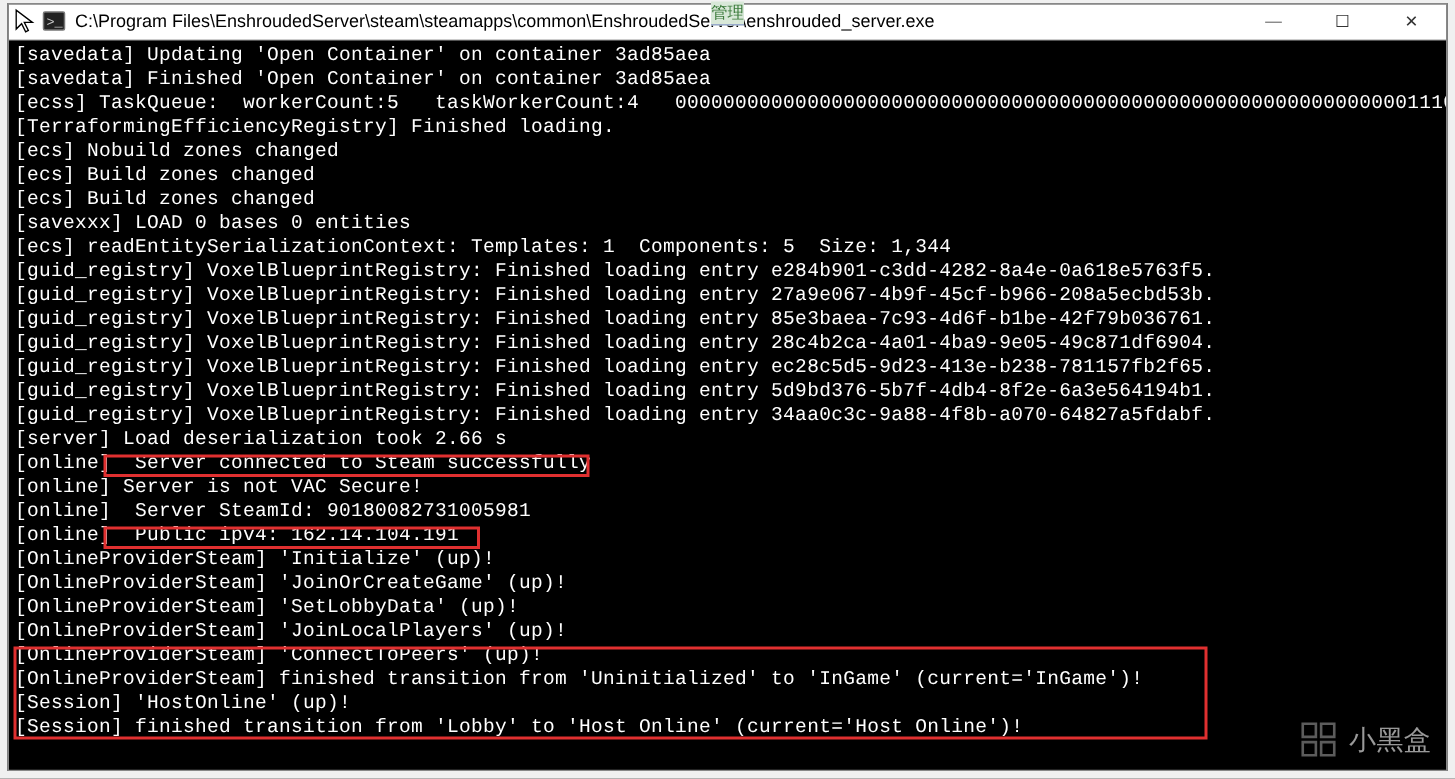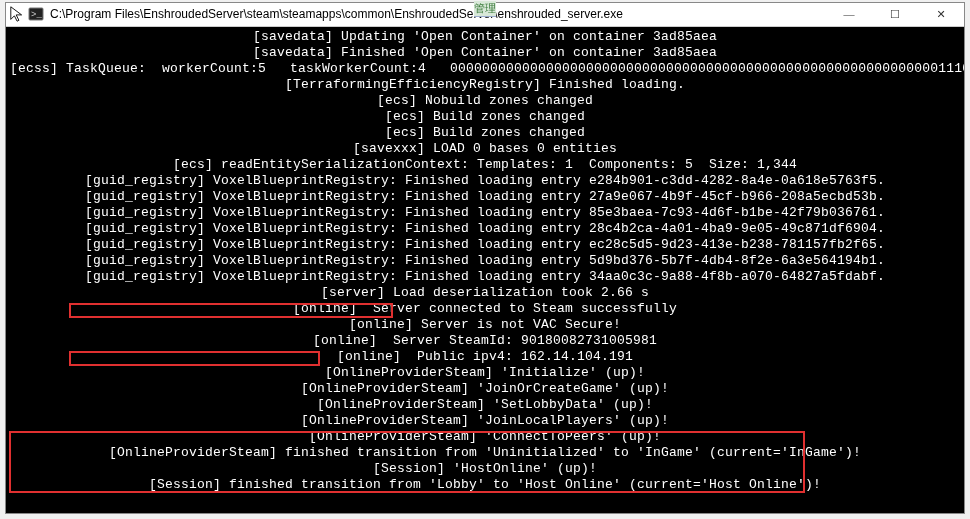--- a/index.html
+++ b/index.html
@@ -35,21 +35,21 @@
   .win-btn {
     width: 46px; display: flex; align-items: center; justify-content: center;
     font-family: 'Segoe UI Symbol'; font-size: 11px; color: #333; cursor: pointer;
   }
   
   .terminal {
     flex: 1 1 auto; background: #000; color: #fff;
     font-size: 13px; line-height: 16px; letter-spacing: 0.2px;
     padding: 2px 4px; white-space: pre; overflow: hidden; position: relative;
   }
-  .terminal .line { height: 16px; text-align: center; }
+  .terminal .line { height: 16px; }
   
   .hl {
     position: absolute; border: 2px solid #e03030; pointer-events: none;
   }
   
   .watermark {
     position: absolute; right: 10px; bottom: 6px; display: flex; align-items: center; gap: 6px;
     color: rgba(255,255,255,0.6); font-family: 'Microsoft YaHei', sans-serif; font-size: 18px;
     pointer-events: none;
   }
@@ -75,14 +75,19 @@
       <div class="win-btn close">✕</div>
     </div>
   </div>
 
   <div class="terminal" id="terminal"><div class="line">[savedata] Updating 'Open Container' on container 3ad85aea</div><div class="line">[savedata] Finished 'Open Container' on container 3ad85aea</div><div class="line">[ecss] TaskQueue:  workerCount:5   taskWorkerCount:4   00000000000000000000000000000000000000000000000000000000000001110</div><div class="line">[TerraformingEfficiencyRegistry] Finished loading.</div><div class="line">[ecs] Nobuild zones changed</div><div class="line">[ecs] Build zones changed</div><div class="line">[ecs] Build zones changed</div><div class="line">[savexxx] LOAD 0 bases 0 entities</div><div class="line">[ecs] readEntitySerializationContext: Templates: 1  Components: 5  Size: 1,344</div><div class="line">[guid_registry] VoxelBlueprintRegistry: Finished loading entry e284b901-c3dd-4282-8a4e-0a618e5763f5.</div><div class="line">[guid_registry] VoxelBlueprintRegistry: Finished loading entry 27a9e067-4b9f-45cf-b966-208a5ecbd53b.</div><div class="line">[guid_registry] VoxelBlueprintRegistry: Finished loading entry 85e3baea-7c93-4d6f-b1be-42f79b036761.</div><div class="line">[guid_registry] VoxelBlueprintRegistry: Finished loading entry 28c4b2ca-4a01-4ba9-9e05-49c871df6904.</div><div class="line">[guid_registry] VoxelBlueprintRegistry: Finished loading entry ec28c5d5-9d23-413e-b238-781157fb2f65.</div><div class="line">[guid_registry] VoxelBlueprintRegistry: Finished loading entry 5d9bd376-5b7f-4db4-8f2e-6a3e564194b1.</div><div class="line">[guid_registry] VoxelBlueprintRegistry: Finished loading entry 34aa0c3c-9a88-4f8b-a070-64827a5fdabf.</div><div class="line">[server] Load deserialization took 2.66 s</div><div class="line">[online]  Server connected to Steam successfully</div><div class="line">[online] Server is not VAC Secure!</div><div class="line">[online]  Server SteamId: 90180082731005981</div><div class="line">[online]  Public ipv4: 162.14.104.191</div><div class="line">[OnlineProviderSteam] 'Initialize' (up)!</div><div class="line">[OnlineProviderSteam] 'JoinOrCreateGame' (up)!</div><div class="line">[OnlineProviderSteam] 'SetLobbyData' (up)!</div><div class="line">[OnlineProviderSteam] 'JoinLocalPlayers' (up)!</div><div class="line">[OnlineProviderSteam] 'ConnectToPeers' (up)!</div><div class="line">[OnlineProviderSteam] finished transition from 'Uninitialized' to 'InGame' (current='InGame')!</div><div class="line">[Session] 'HostOnline' (up)!</div><div class="line">[Session] finished transition from 'Lobby' to 'Host Online' (current='Host Online')!</div>
     
     
     
     
     
-  <div class="hl" id="hl1" style="top: 276px; left: 63px; width: 324px; height: 15px;"></div><div class="hl" id="hl2" style="top: 324px; left: 63px; width: 251px; height: 15px;"></div><div class="hl" id="hl3" style="top: 404px; left: 3px; width: 796px; height: 62px;"></div></div>
+  <div class="hl" id="hl1" style="top: 276px; left: 63px; width: 324px; height: 15px;"></div><div class="hl" id="hl2" style="top: 324px; left: 63px; width: 251px; height: 15px;"></div><div class="hl" id="hl3" style="top: 404px; left: 3px; width: 796px; height: 62px;"></div><div class="watermark">
+      <svg width="28" height="28" viewBox="0 0 32 32">
+        <path d="M4 4 h10 v10 h-10 z M18 4 h10 v10 h-10 z M4 18 h10 v10 h-10 z M18 18 h10 v10 h-10 z" fill="none" stroke="rgba(255,255,255,0.6)" stroke-width="2"></path>
+      </svg>
+      <span>小黑盒</span>
+    </div></div>
 </div>
 
 </body></html>

